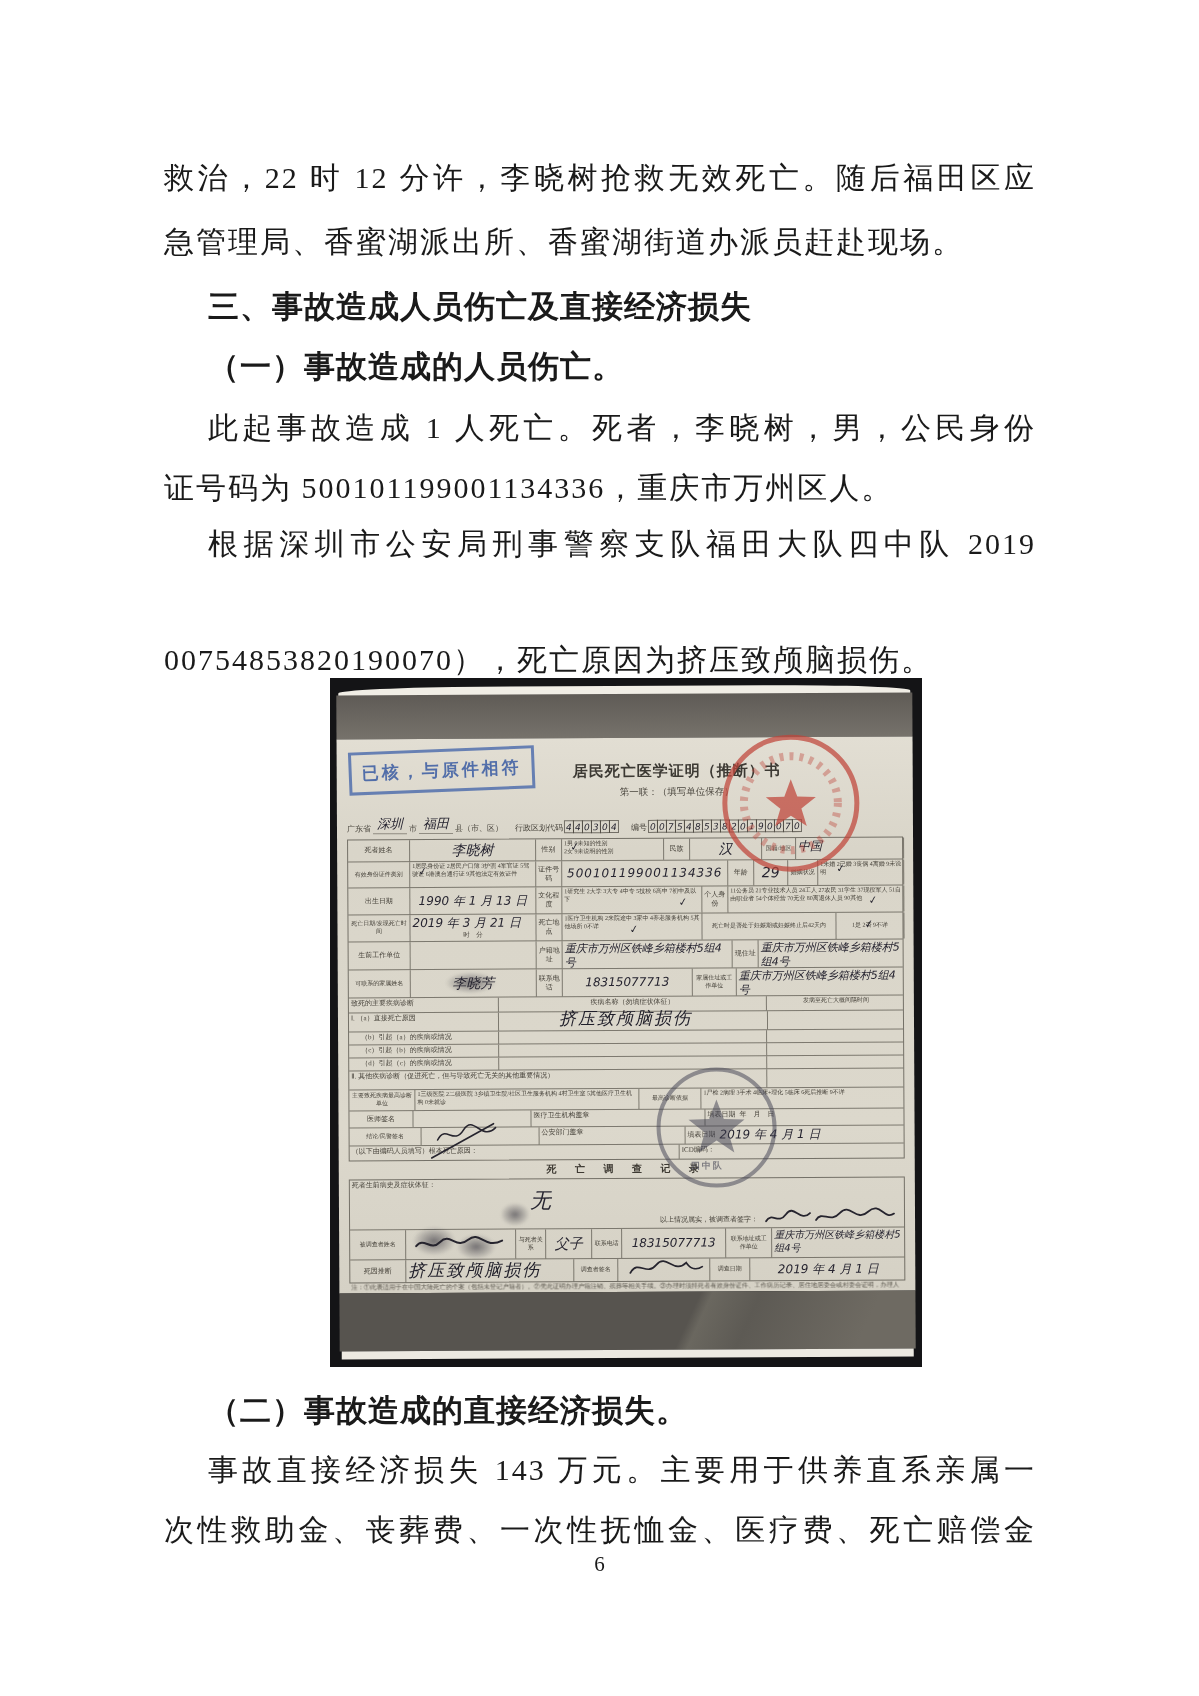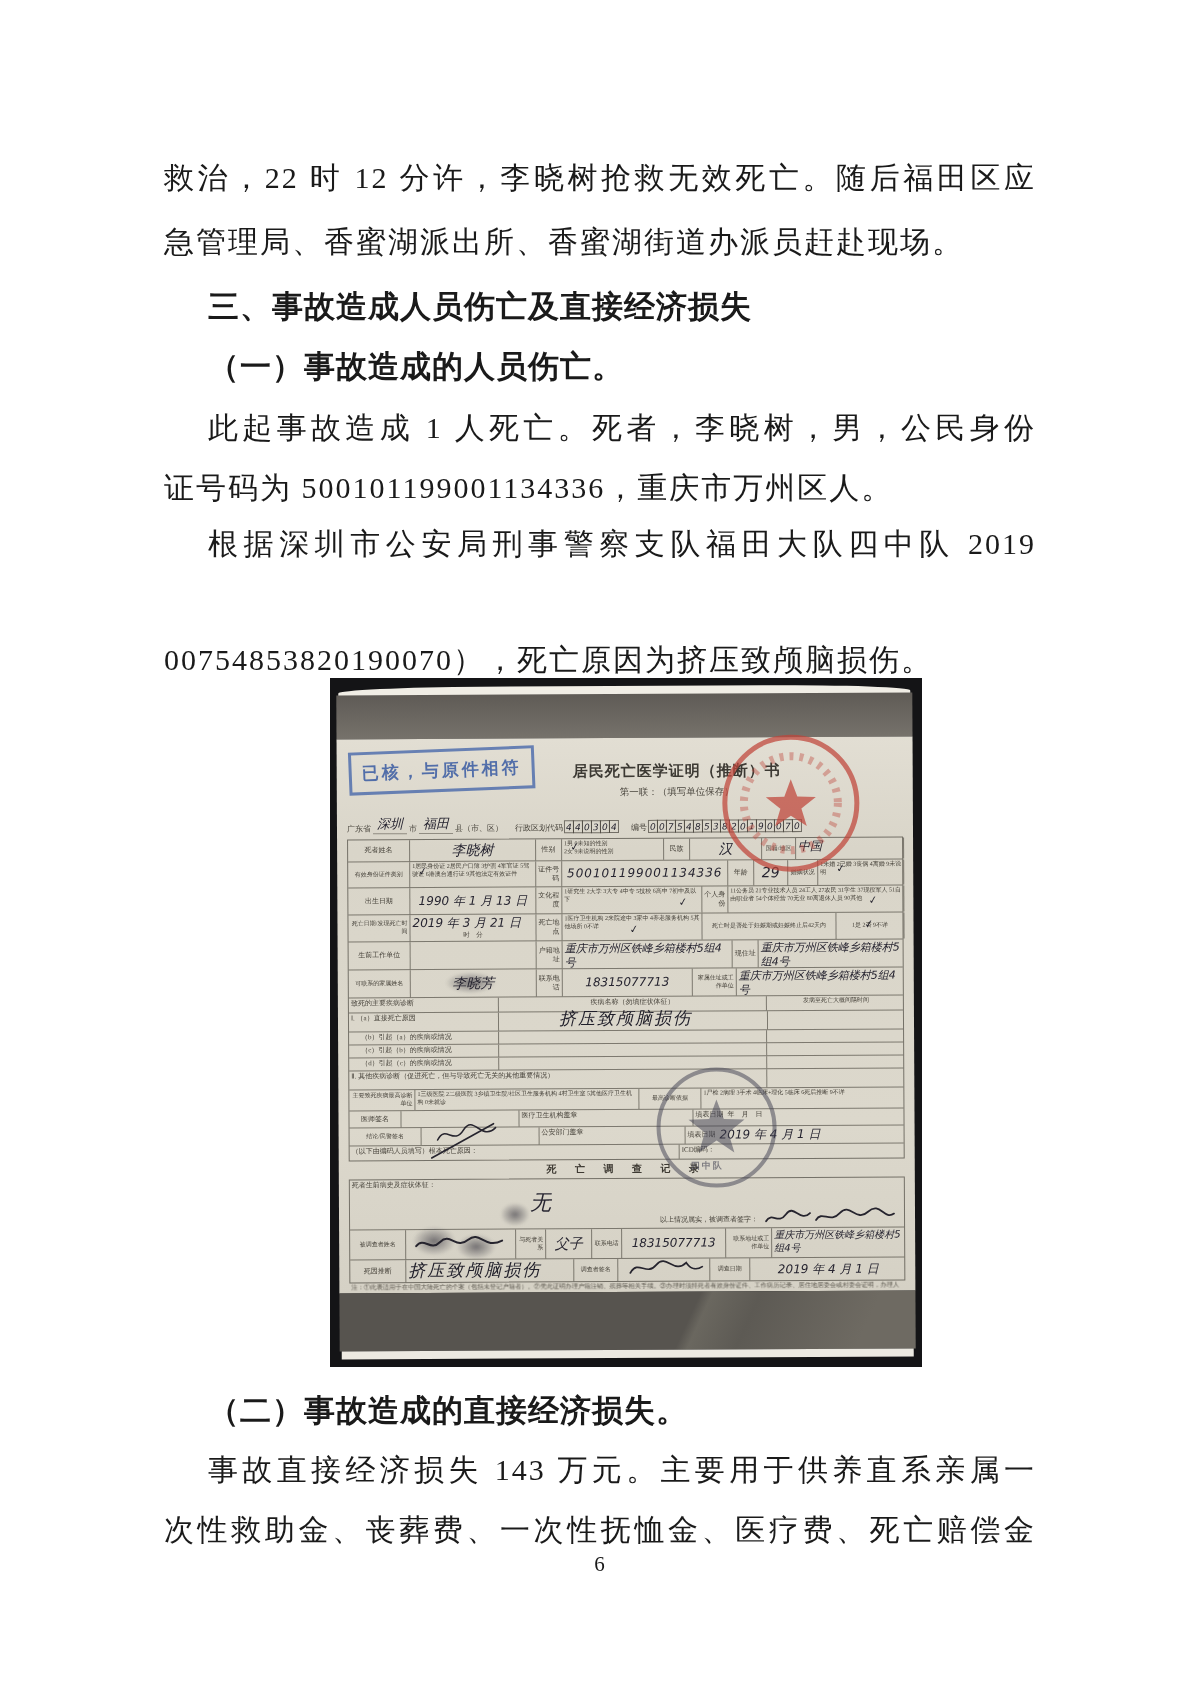--- a/index.html
+++ b/index.html
@@ -22,34 +22,34 @@
   .sliver-bottom{position:absolute;left:2px;top:664px;width:572px;height:8px;background:#ece9e1;}
 
   .pmain *{box-sizing:border-box;}
   .stamp-blue{position:absolute;left:12px;top:10px;padding:7px 10px;border:3px solid rgba(62,96,168,.75);
       color:rgba(56,90,162,.85);font-family:"Liberation Sans",sans-serif;font-weight:bold;font-size:17px;
       letter-spacing:3px;transform:rotate(-2deg);white-space:nowrap;}
   .cert-title{position:absolute;left:170px;top:24px;width:340px;text-align:center;font-size:15px;
       letter-spacing:1px;color:#3c3933;font-weight:bold;}
   .cert-sub{position:absolute;left:170px;top:48px;width:340px;text-align:center;font-size:9.5px;color:#4a463e;}
   .region{position:absolute;left:10px;top:76px;width:558px;font-size:8px;color:#4a463e;display:flex;align-items:flex-end;gap:2px;white-space:nowrap;}
-  .hw{font-family:Liberation Sans, sans-serif;font-style:italic;color:#262430;}
+  .hw{font-family:Liberation Mono, monospace;font-style:italic;color:#262430;}
   .hwline{display:inline-block;border-bottom:1px solid rgba(70,66,58,.5);text-align:center;}
   .dboxes{display:inline-flex;}
   .dboxes span{display:inline-block;width:10px;height:13px;margin-left:-1px;border:1px solid rgba(70,66,58,.7);
       text-align:center;font-size:9px;line-height:13px;font-family:"DejaVu Sans",sans-serif;font-style:italic;color:#262430;}
 
   .ftable{position:absolute;left:10px;width:556px;border:1px solid rgba(62,58,50,.65);}
   .fr{display:flex;border-bottom:1px solid rgba(62,58,50,.6);position:relative;}
   .fr:last-child{border-bottom:none;}
   .fc{flex:none;border-right:1px solid rgba(62,58,50,.6);padding:1px 2px;font-size:7px;line-height:1.25;
       color:#46423a;overflow:visible;position:relative;}
   .fc:last-child{border-right:none;}
   .fc.c{text-align:center;}
-  .fc.m{display:flex;align-items:center;justify-content:center;text-align:right;}
+  .fc.m{display:flex;align-items:center;justify-content:center;text-align:center;}
   .fc.tiny{font-size:6px;line-height:1.3;}
   .pre{white-space:pre-line;}
   .hw12{font-family:"DejaVu Sans",sans-serif;font-style:italic;color:#262430;font-size:12px;}
   .hw14{font-family:"DejaVu Sans",sans-serif;font-style:italic;color:#262430;font-size:14px;}
   .hw17{font-family:"DejaVu Sans",sans-serif;font-style:italic;color:#201f2a;font-size:17px;letter-spacing:2px;}
   .chk{position:absolute;font-family:"DejaVu Sans",sans-serif;color:#1e1d28;font-size:11px;font-weight:bold;transform:rotate(-8deg);z-index:3;}
   .survey-title{position:absolute;left:10px;width:556px;text-align:center;font-size:10px;font-weight:bold;
       letter-spacing:8px;color:#3e3a33;}
   .fnote{position:absolute;left:12px;width:552px;font-size:6.3px;line-height:1.35;color:#5a564d;filter:blur(.4px);}
   .fp{position:absolute;border-radius:50%;background:radial-gradient(ellipse at center,rgba(38,36,48,.55),rgba(38,36,48,0) 70%);filter:blur(1px);z-index:4;}
@@ -250,21 +250,21 @@
           </div>
 
           <div class="fr" style="height:21px">
             <div class="fc m tiny" style="width:66px">主要致死疾病最高诊断单位</div>
             <div class="fc tiny" style="width:224px">1三级医院 2二级医院 3乡镇卫生院/社区卫生服务机构 4村卫生室 5其他医疗卫生机构 0未就诊</div>
             <div class="fc m tiny" style="width:62px">最高诊断依据</div>
             <div class="fc tiny" style="width:204px">1尸检 2病理 3手术 4临床+理化 5临床 6死后推断 9不详</div>
           </div>
 
           <div class="fr" style="height:17px">
-            <div class="fc m" style="width:52px">医师签名</div>
+            <div class="fc m" style="width:64px">医师签名</div>
             <div class="fc" style="width:118px"></div>
             <div class="fc" style="width:174px">医疗卫生机构盖章</div>
             <div class="fc" style="width:192px;display:flex;gap:4px">
               <span>填表日期</span>
               <span>年　月　日</span>
             </div>
           </div>
 
           <div class="fr" style="height:18px">
             <div class="fc m tiny" style="width:72px">结论/民警签名</div>

